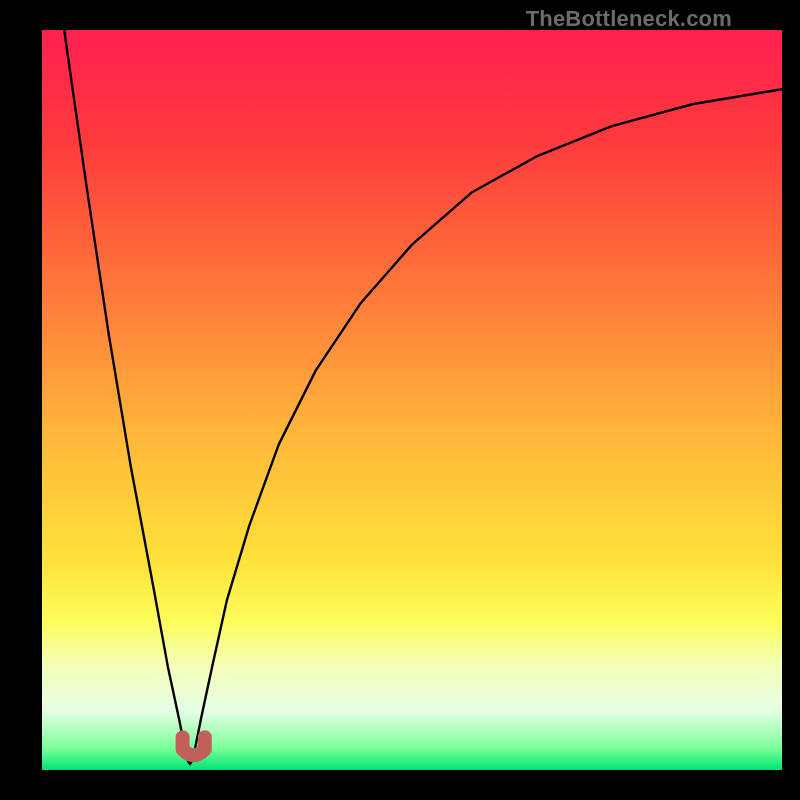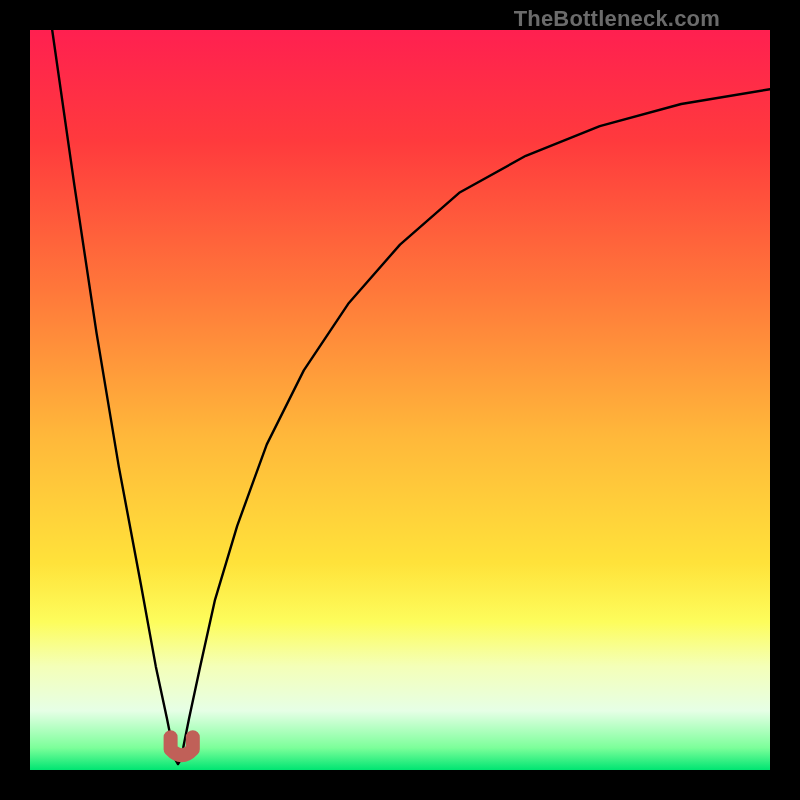--- a/index.html
+++ b/index.html
@@ -6,21 +6,21 @@
     margin: 0;
     padding: 0;
     width: 800px;
     height: 800px;
     overflow: hidden;
     background: #000;
     font-family: Arial, Helvetica, sans-serif;
   }
   .frame {
     position: absolute;
-    left: 0; top: 0;
+    left: 12px; top: 0;
     width: 732px; height: 800px;
     background: #000;
   }
   .plot {
     position: absolute;
     left: 30px;
     top: 30px;
     width: 740px;
     height: 740px;
     overflow: hidden;

